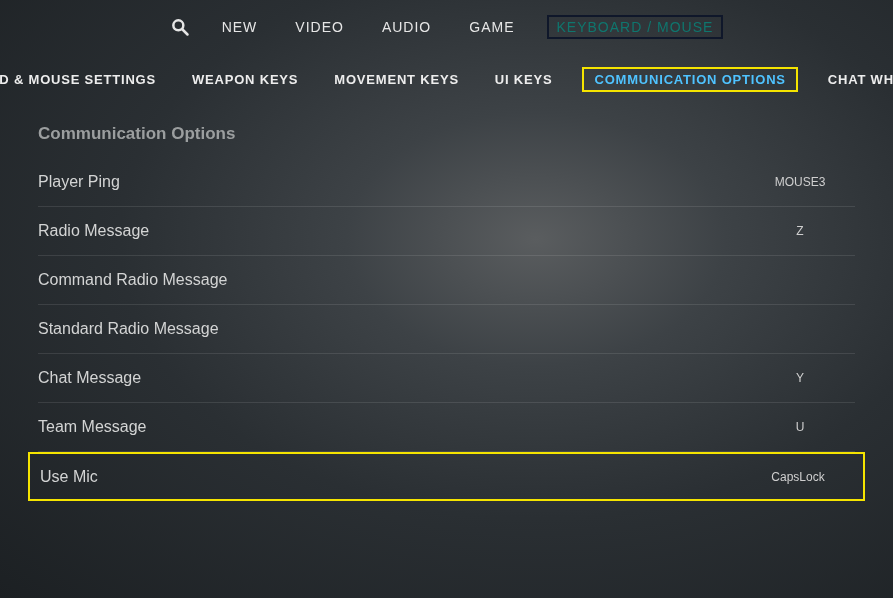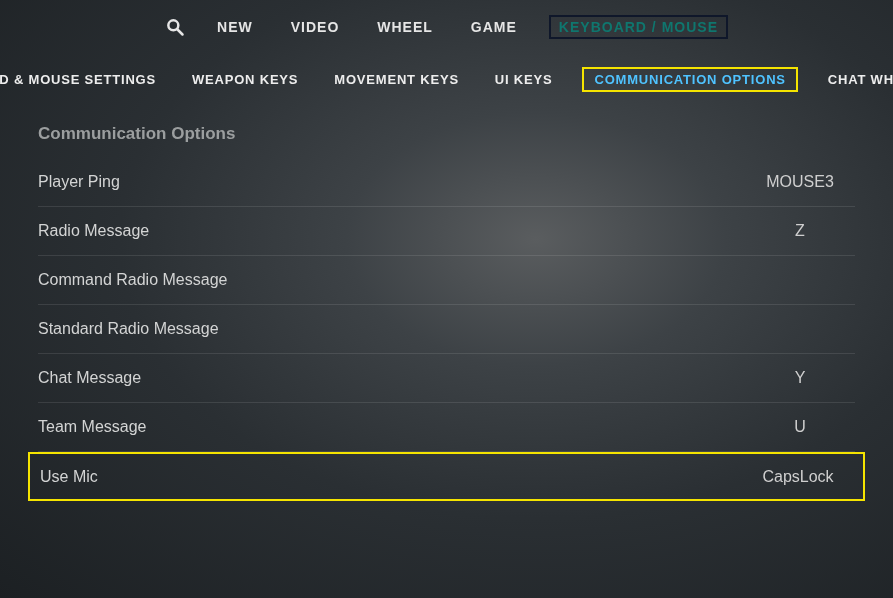--- a/index.html
+++ b/index.html
@@ -14,21 +14,21 @@
     display: flex;
     align-items: center;
     justify-content: center;
     gap: 26px;
     padding-top: 11px;
     height: 42px;
   }
   .search-icon svg { width: 20px; height: 20px; display: block; }
   .topnav-item {
     font-size: 14px;
-    font-weight: 700;
+    font-weight: 400;
     letter-spacing: 1px;
     color: #e6e6e6;
     cursor: pointer;
     padding: 3px 6px;
   }
   .topnav-item.active {
     color: #0f766e;
     border: 2px solid #0f172a;
     padding: 2px 8px;
   }
@@ -69,21 +69,21 @@
     align-items: center;
     height: 49px;
     border-bottom: 1px solid rgba(255,255,255,0.10);
     cursor: pointer;
   }
   .binding-label {
     font-size: 16px;
     color: #d3d4d4;
   }
   .binding-value {
-    font-size: 16px;
+    font-size: 12px;
     color: #cfcfcf;
     min-width: 110px;
     text-align: center;
   }
   .binding-row.highlight {
     border: 2px solid #f5e400;
     border-bottom: 2px solid #f5e400;
     margin-left: -10px;
     margin-right: -10px;
     padding-left: 10px;
@@ -96,21 +96,21 @@
 
 <div class="topnav">
   <span class="search-icon">
     <svg viewBox="0 0 24 24" fill="none" stroke="#e6e6e6" stroke-width="3" stroke-linecap="round">
       <circle cx="10" cy="10" r="6"></circle>
       <line x1="15" y1="15" x2="21" y2="21"></line>
     </svg>
   </span>
   <span class="topnav-item">NEW</span>
   <span class="topnav-item">VIDEO</span>
-  <span class="topnav-item">WHEEL</span>
+  <span class="topnav-item">AUDIO</span>
   <span class="topnav-item">GAME</span>
   <span class="topnav-item active">KEYBOARD / MOUSE</span>
 </div>
 
 <div class="subnav">
   <span class="subnav-item">KEYBOARD &amp; MOUSE SETTINGS</span>
   <span class="subnav-item">WEAPON KEYS</span>
   <span class="subnav-item">MOVEMENT KEYS</span>
   <span class="subnav-item">UI KEYS</span>
   <span class="subnav-item active">COMMUNICATION OPTIONS</span>

